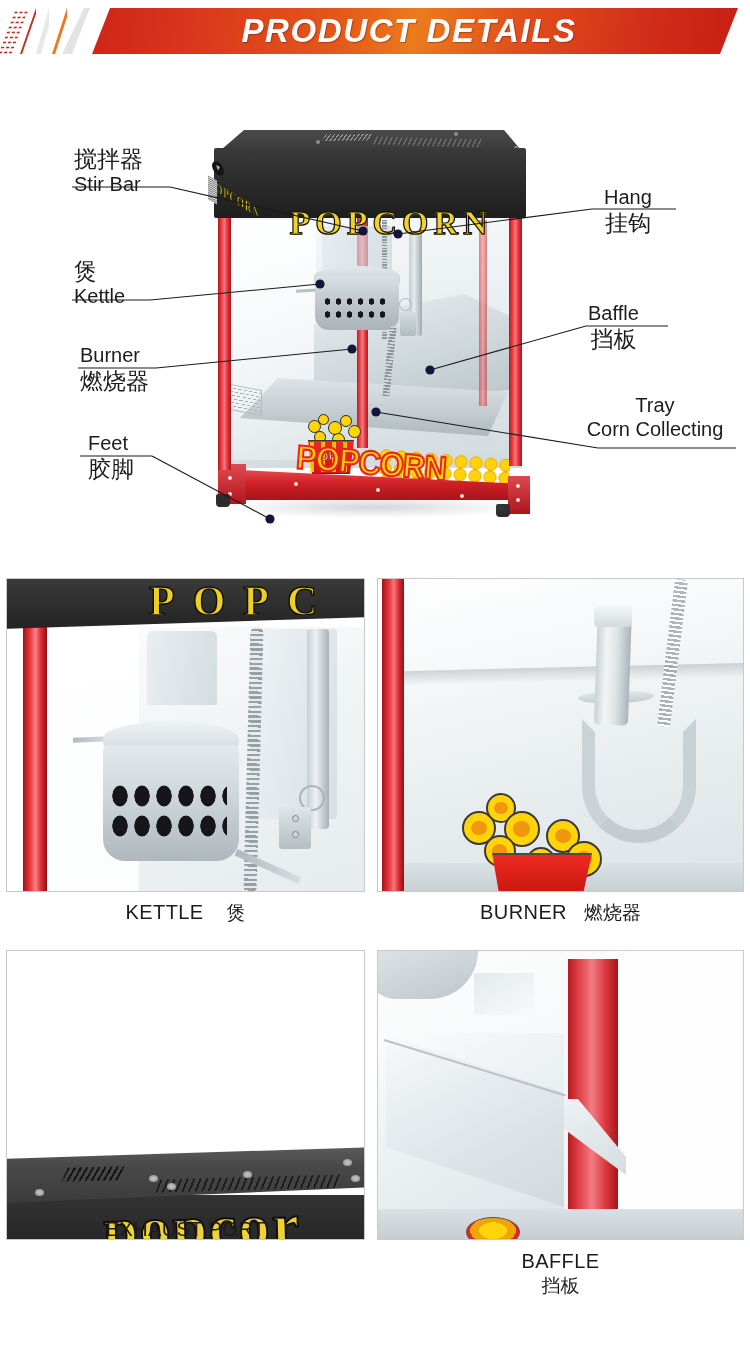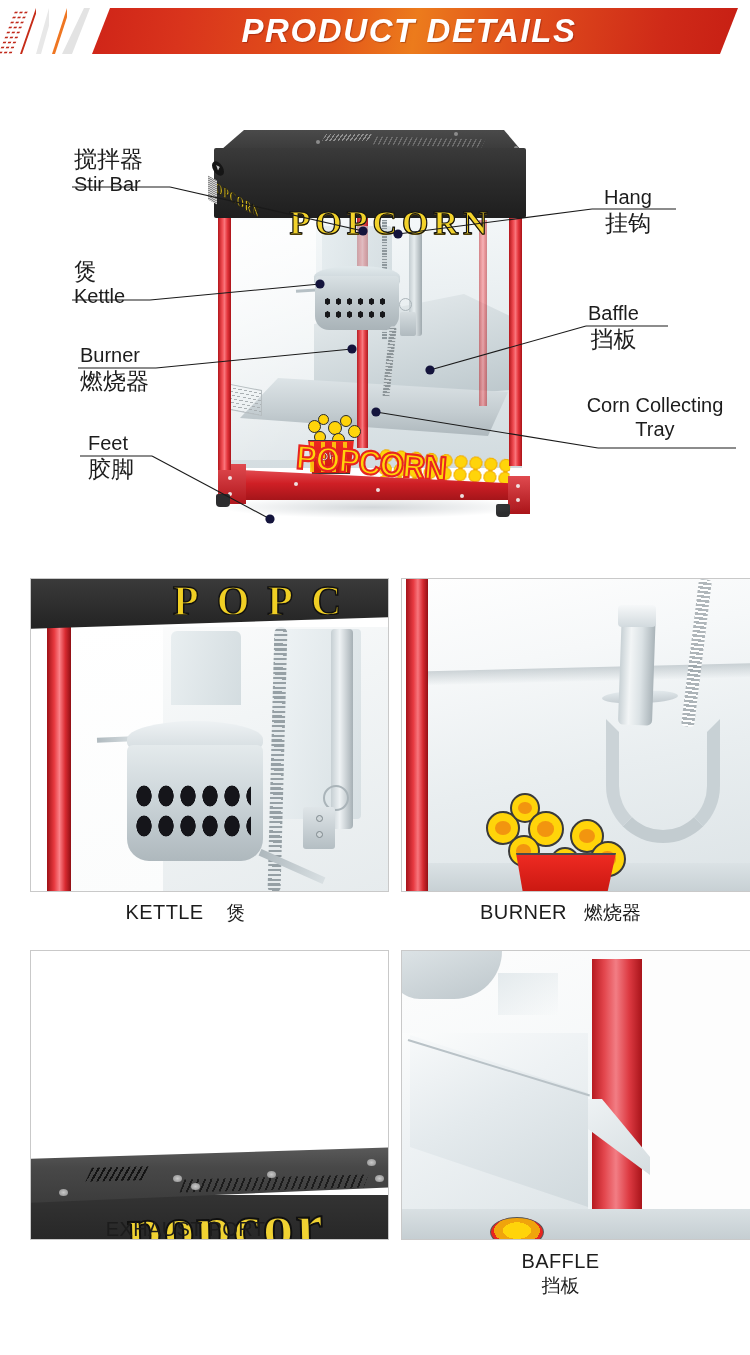--- a/index.html
+++ b/index.html
@@ -241,21 +241,21 @@
 
   
   .lead-svg { position:absolute; left:0; top:0; width:750px; height:508px; pointer-events:none; }
   .lbl { position:absolute; color:#1c1c1c; line-height:1.18; }
   .lbl .en { font-size:20px; }
   .lbl .cn { font-size:23px; }
   .lbl.two .en, .lbl.two .cn { display:block; }
 
   
   .panels { position:absolute; left:0; top:578px; width:750px; height:777px; }
-  .panel { position:absolute; border:1px solid #c9c9c9; background:#fff; overflow:hidden;margin-left:24px; }
+  .panel { position:absolute; border:1px solid #c9c9c9; background:#fff; overflow:hidden; }
   .p-kettle { left:6px;   top:0;   width:359px; height:314px; }
   .p-burner { left:377px; top:0;   width:367px; height:314px; }
   .p-exh    { left:6px;   top:372px; width:359px; height:290px; }
   .p-baffle { left:377px; top:372px; width:367px; height:290px; }
 
   .cap { position:absolute; text-align:center; color:#1c1c1c; }
   .cap .l1 { font-size:20px; letter-spacing:.4px; }
   .cap .l2 { font-size:19px; }
   .cap.inline .l1, .cap.inline .l2 { display:inline; }
   .cap.stack .l1, .cap.stack .l2 { display:block; }
@@ -645,22 +645,22 @@
     <span class="en">Hang</span>
     <span class="cn">挂钩</span>
   </div>
 
   <div class="lbl two" style="left:588px; top:240px; text-align:center;">
     <span class="en">Baffle</span>
     <span class="cn">挡板</span>
   </div>
 
   <div class="lbl" style="left:562px; top:332px; width:186px; text-align:center;">
+    <span class="en" style="display:block;">Tray</span>
     <span class="en" style="display:block;">Corn Collecting</span>
-    <span class="en" style="display:block;">Tray</span>
   </div>
 </div>
 
 <div class="panels">
 
   <div class="panel p-kettle">
     <div class="k-bg"></div>
     <div class="k-glassL"></div>
     <div class="k-hood2"></div>
     <div class="k-hood"></div>

